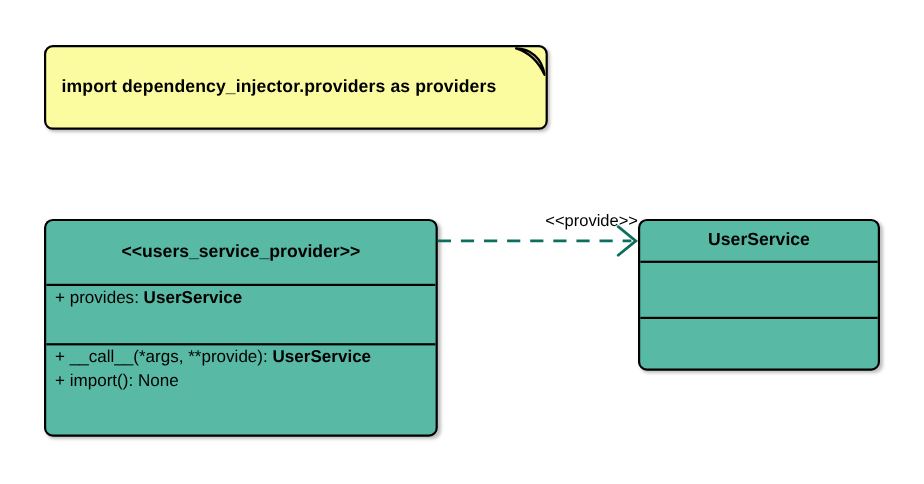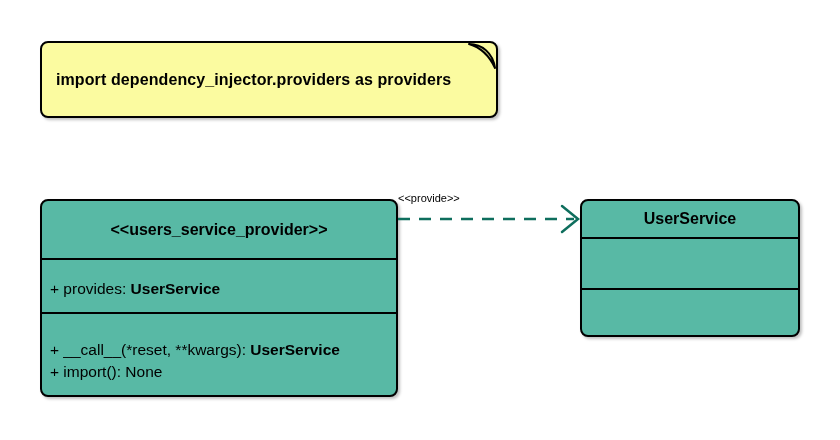--- a/index.html
+++ b/index.html
@@ -82,22 +82,22 @@
   .singleton-box .class-header { height: 59px; }
   .userservice-box .class-header { height: 38px; }
   .class-stereotype, .class-name {
     font-weight: bold;
     font-size: 16px;
     white-space: nowrap;
   }
   .compartment {
     display: flex;
     flex-direction: column;
-    justify-content: flex-end;
-    padding: 12px 8px;
+    justify-content: flex-start;
+    padding: 0 8px;
     font-size: 15.5px;
     line-height: 22px;
   }
   .singleton-box .attributes { height: 54px; border-bottom: 2px solid var(--border); }
   .singleton-box .methods { flex: 1; }
   .userservice-box .attributes { height: 51px; border-bottom: 2px solid var(--border); }
   .userservice-box .methods { flex: 1; }
   .member { white-space: nowrap; }
   .member b { font-weight: bold; }
 
@@ -117,22 +117,22 @@
   .arrow-head {
     stroke: var(--arrow);
     stroke-width: 2.5;
     fill: none;
     stroke-linecap: round;
   }
   .relation-label {
     position: absolute;
     left: 398px; top: 192px;
     width: 182px;
-    text-align: left;
-    font-size: 11px;
+    text-align: right;
+    font-size: 15px;
     white-space: nowrap;
   }
 </style>
 </head>
 <body>
 
 <div class="canvas">
 
   <div class="note">
     <span class="note-text">import dependency_injector.providers as providers</span>
@@ -145,21 +145,21 @@
     <div class="class-header">
       <span class="class-stereotype">&lt;&lt;users_service_provider&gt;&gt;</span>
     </div>
     <div class="compartment attributes">
       <div class="member">
         <span>+ provides: </span><b>UserService</b>
       </div>
     </div>
     <div class="compartment methods">
       <div class="member">
-        <span>+ __call__(*reset, **kwargs): </span><b>UserService</b>
+        <span>+ __call__(*args, **provide): </span><b>UserService</b>
       </div>
       <div class="member">
         <span>+ import(): None</span><b></b>
       </div>
     </div>
   </div>
 
   <div class="uml-class userservice-box">
     <div class="class-header">
       <span class="class-name">UserService</span>

